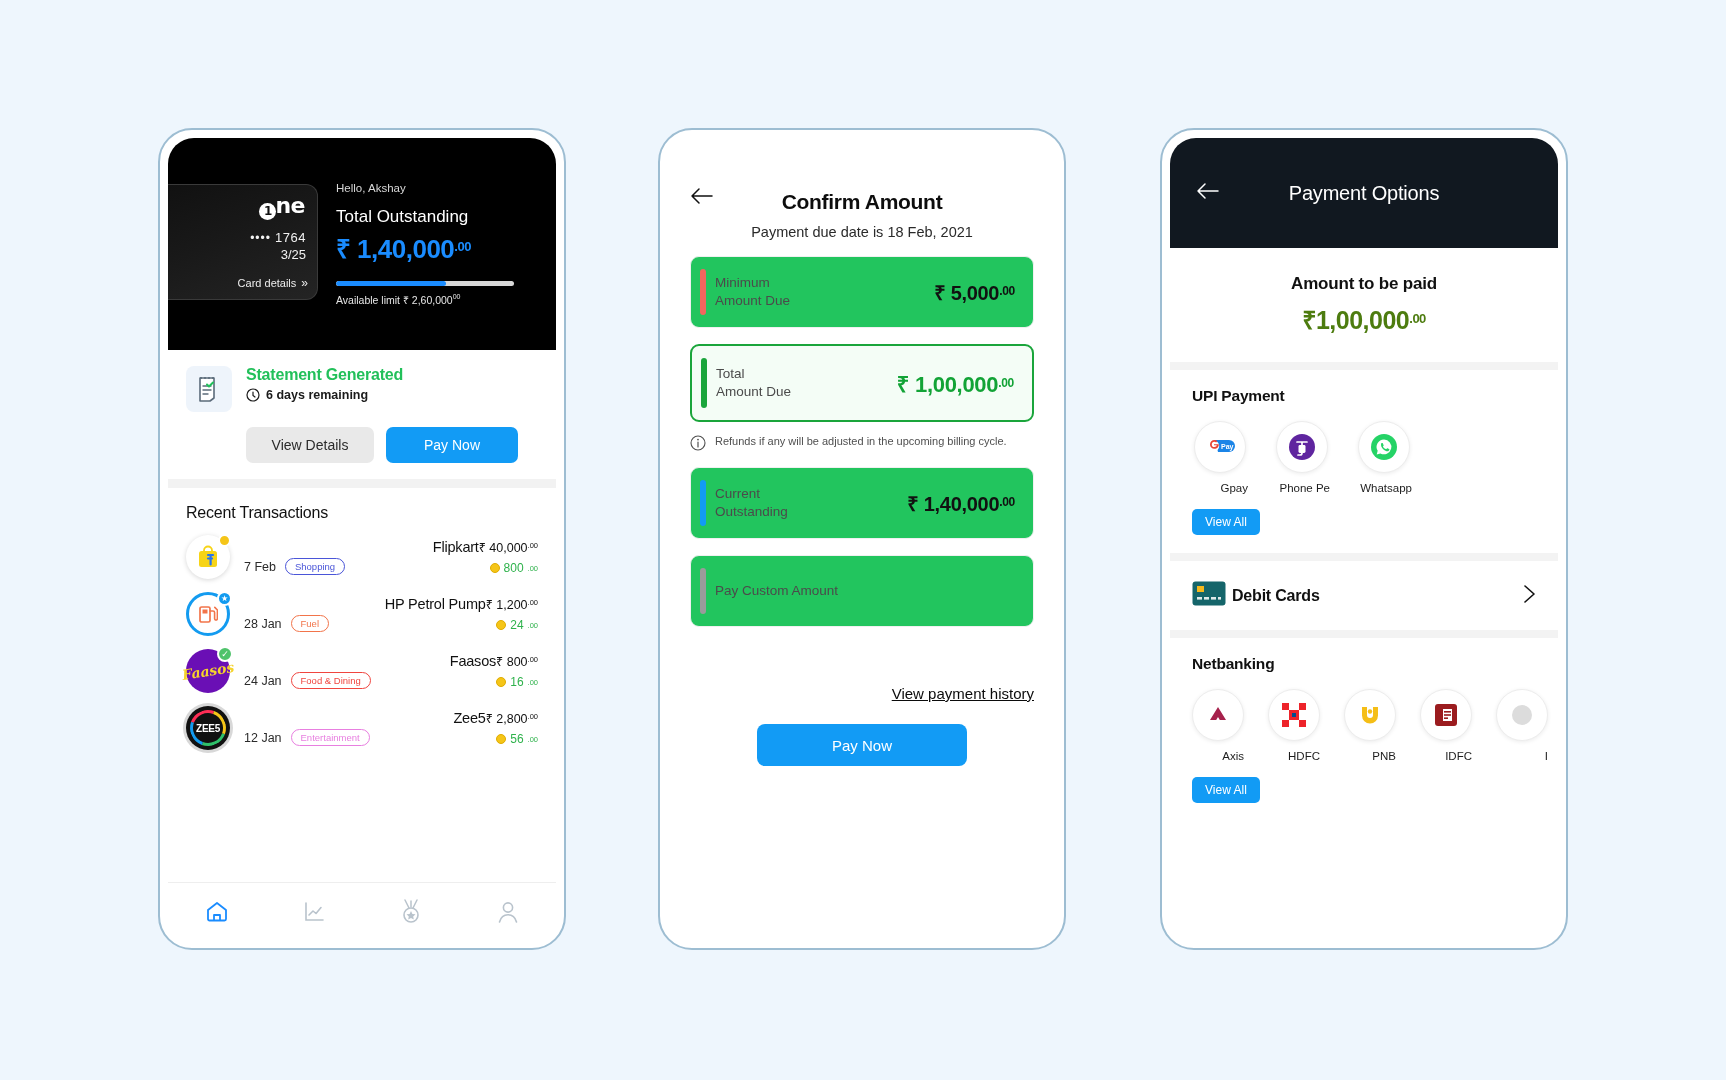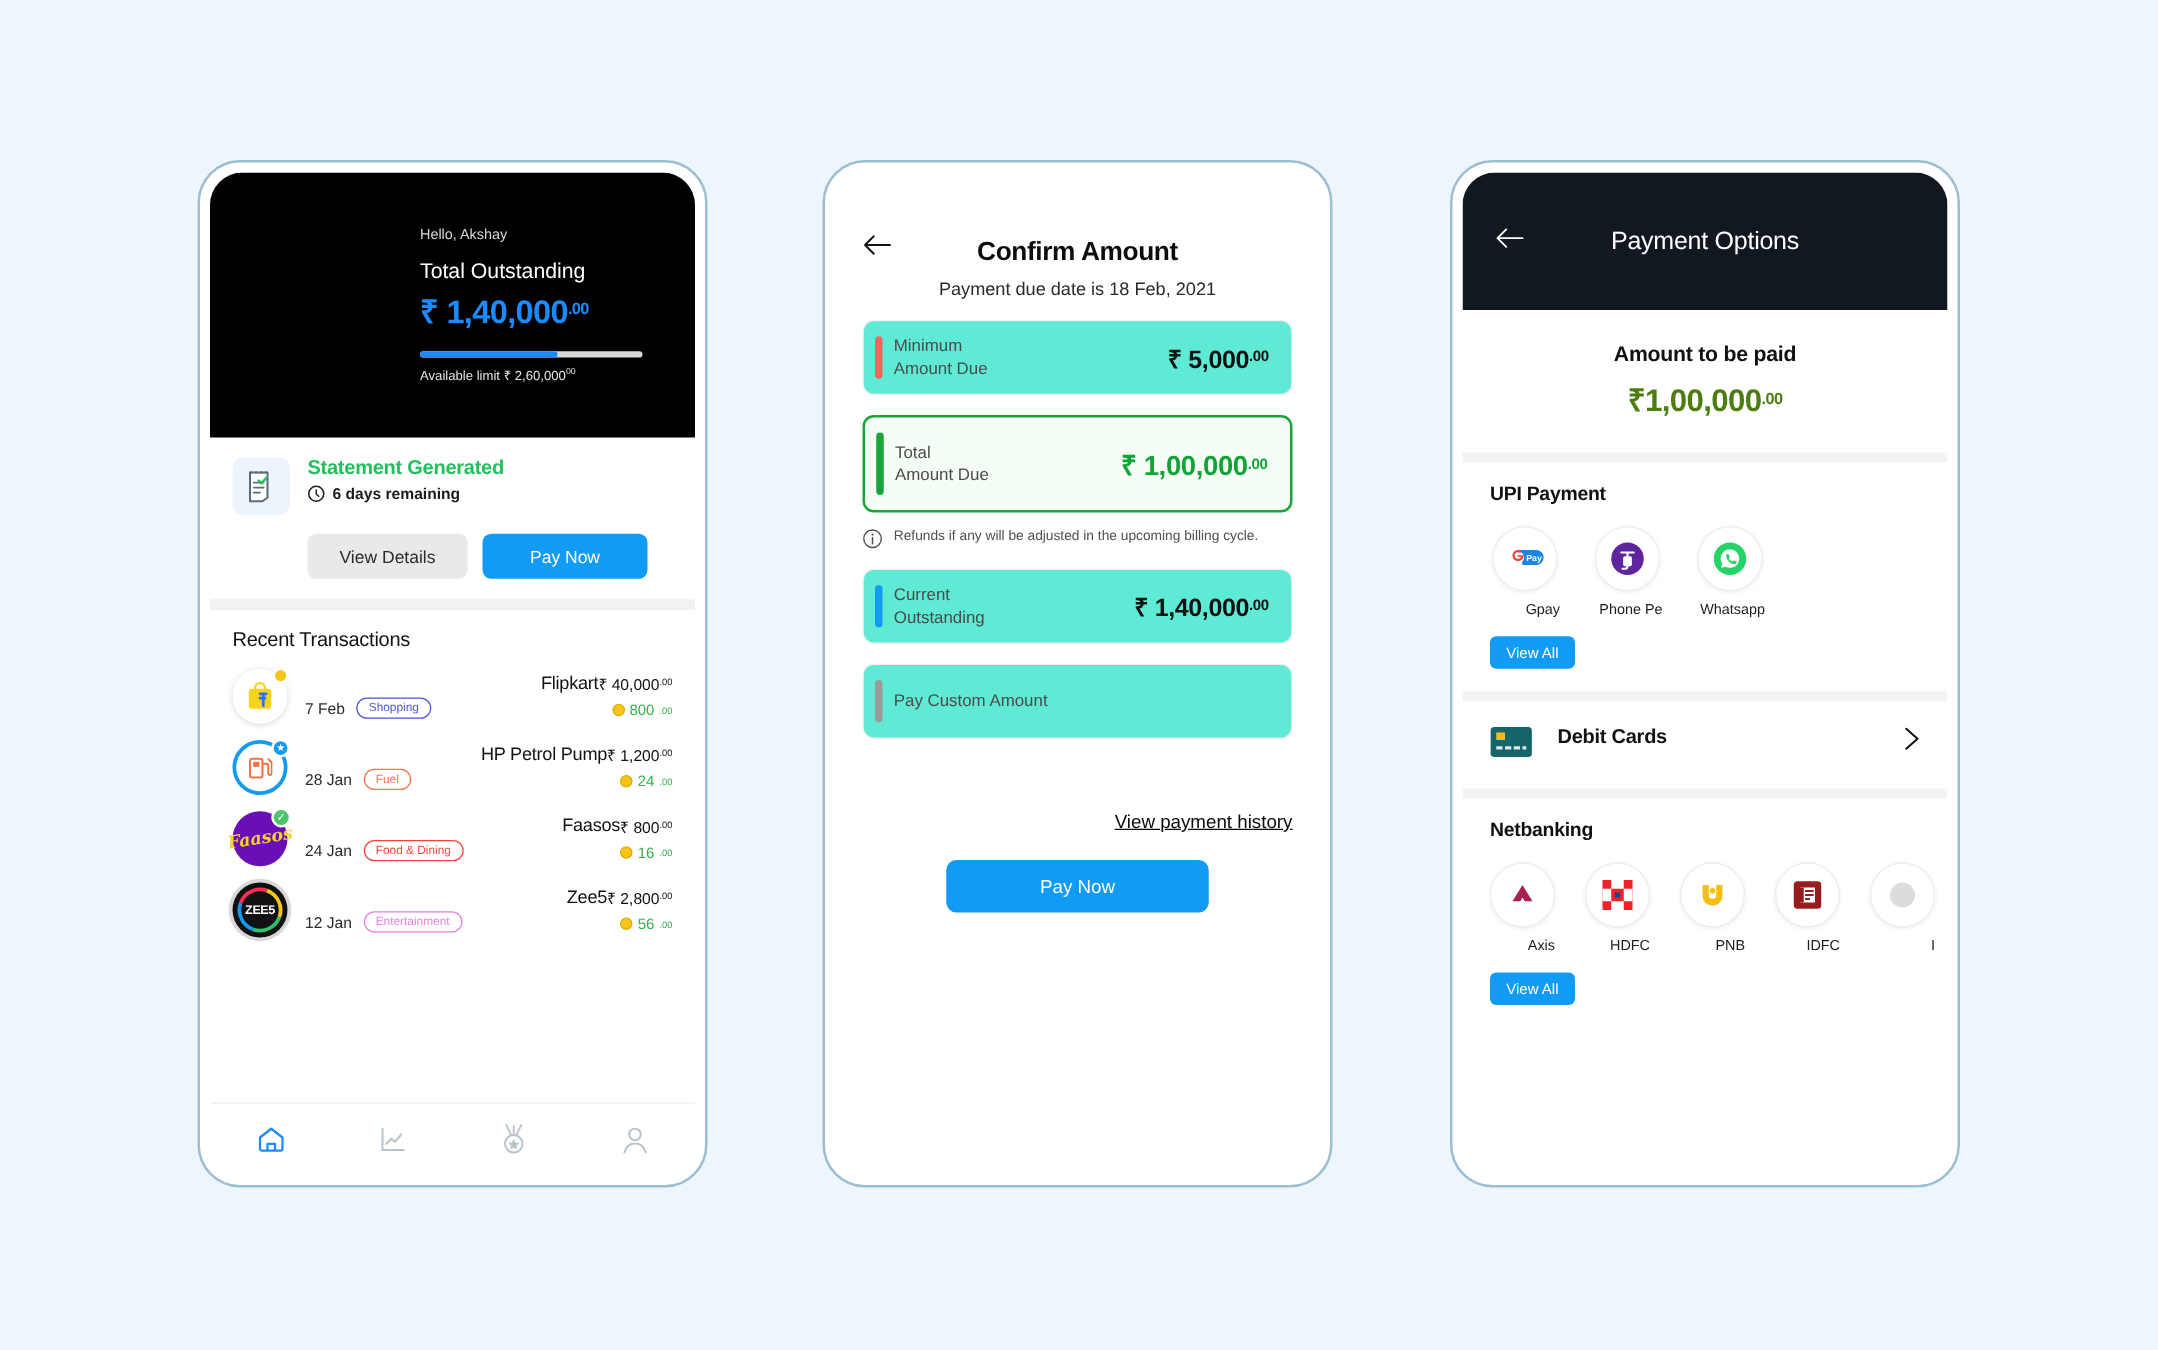--- a/index.html
+++ b/index.html
@@ -98,22 +98,22 @@
             border-top:1px solid #eee; display:flex; align-items:center; }
   .tabbar > div { flex:1; display:flex; align-items:center; justify-content:center; }
 
   
   .p2 { padding: 0 22px; }
   .p2-head { position:relative; padding-top: 52px; text-align:center; }
   .p2-back { position:absolute; left: 0px; top: 48px; }
   .p2-title { font-size:21px; font-weight:700; color:#0d0d0d; letter-spacing:-.3px; }
   .p2-sub { margin-top:10px; font-size:14.5px; color:#2a2a2a; }
   .amt-card {
-    position:relative; margin-top: 16px; height: 60px; border-radius:9px;
-    background:#5eead4; border:1px solid #f0f0f0; display:flex; align-items:center;
+    position:relative; margin-top: 16px; height: 72px; border-radius:9px;
+    background:#22c55e; border:1px solid #f0f0f0; display:flex; align-items:center;
     justify-content:space-between; padding: 0 18px 0 24px; overflow:hidden;
   }
   .amt-card > .stripe { position:absolute; left:9px; top:12px; bottom:12px; width:6px; border-radius:4px; }
   .amt-label { font-size:13.5px; color:#4b4b4b; line-height:1.35; }
   .amt-val { font-size:20px; font-weight:700; color:#111; white-space:nowrap; letter-spacing:-.3px;}
   .amt-val .dec { font-size:12px; vertical-align:5px; }
   .amt-card.selected { background:#f4fdf6; border:2px solid #1aa53b; height: 78px; }
   .amt-card.selected .amt-val { color:#12a336; font-size:22px; }
   .note { display:flex; gap:9px; margin-top:12px; align-items:flex-start; }
   .note-txt { font-size:11px; color:#4f4f4f; line-height:1.45; }
@@ -136,33 +136,47 @@
   .sec { padding: 17px 22px 18px 22px; }
   .sec-title { font-size:15.5px; font-weight:700; color:#111; letter-spacing:-.2px; }
   .opt-row { display:flex; gap:26px; margin-top: 16px; }
   .opt { width:56px; text-align:right; }
   .opt-circle { width:52px;height:52px;border-radius:50%;background:#fff;
                 border:1px solid #ededed; box-shadow:0 1px 4px rgba(0,0,0,.08);
                 display:flex;align-items:center;justify-content:center; margin: 0 auto; }
   .opt-label { margin-top:9px; font-size:11.5px; color:#1d1d1d; white-space:nowrap; }
   .viewall { margin-top:15px; background:#129bf5; color:#fff; border:none; border-radius:5px;
              height:26px; padding: 0 13px; font-size:12px; font-family:"Liberation Sans",sans-serif; cursor:pointer; }
-  .debit-row { display:flex; padding: 20px 22px; gap:20px; }
+  .debit-row { display:flex; align-items:center; padding: 20px 22px; gap:6px; }
   .debit-label { flex:1; font-size:16px; font-weight:700; color:#111; letter-spacing:-.2px; }
   .nb-row { display:flex; gap:24px; margin-top:16px; }
 </style>
 </head>
 <body>
 
 <div class="stage">
 
   <div class="phone" id="phone1">
     <div class="screen">
 
       <div class="p1-hero">
+        <div class="credit-card">
+          <div class="cc-logo">
+            <span class="zero">1</span>ne
+          </div>
+          <div class="cc-num">
+            <span class="cc-dots">••••</span>
+            <span>1764</span>
+          </div>
+          <div class="cc-exp">3/25</div>
+          <div class="cc-details">
+            <span>Card details</span>
+            <span class="chev">»</span>
+          </div>
+        </div>
 
         <div class="hero-right">
           <div class="hello">Hello, Akshay</div>
           <div class="outst-label">Total Outstanding</div>
           <div class="outst-amt">
             <span>₹</span>
             <span>1,40,000</span><span class="dec">.00</span>
           </div>
           <div class="bar">
               <i id="p1bar" style="width: 62%;"></i>

